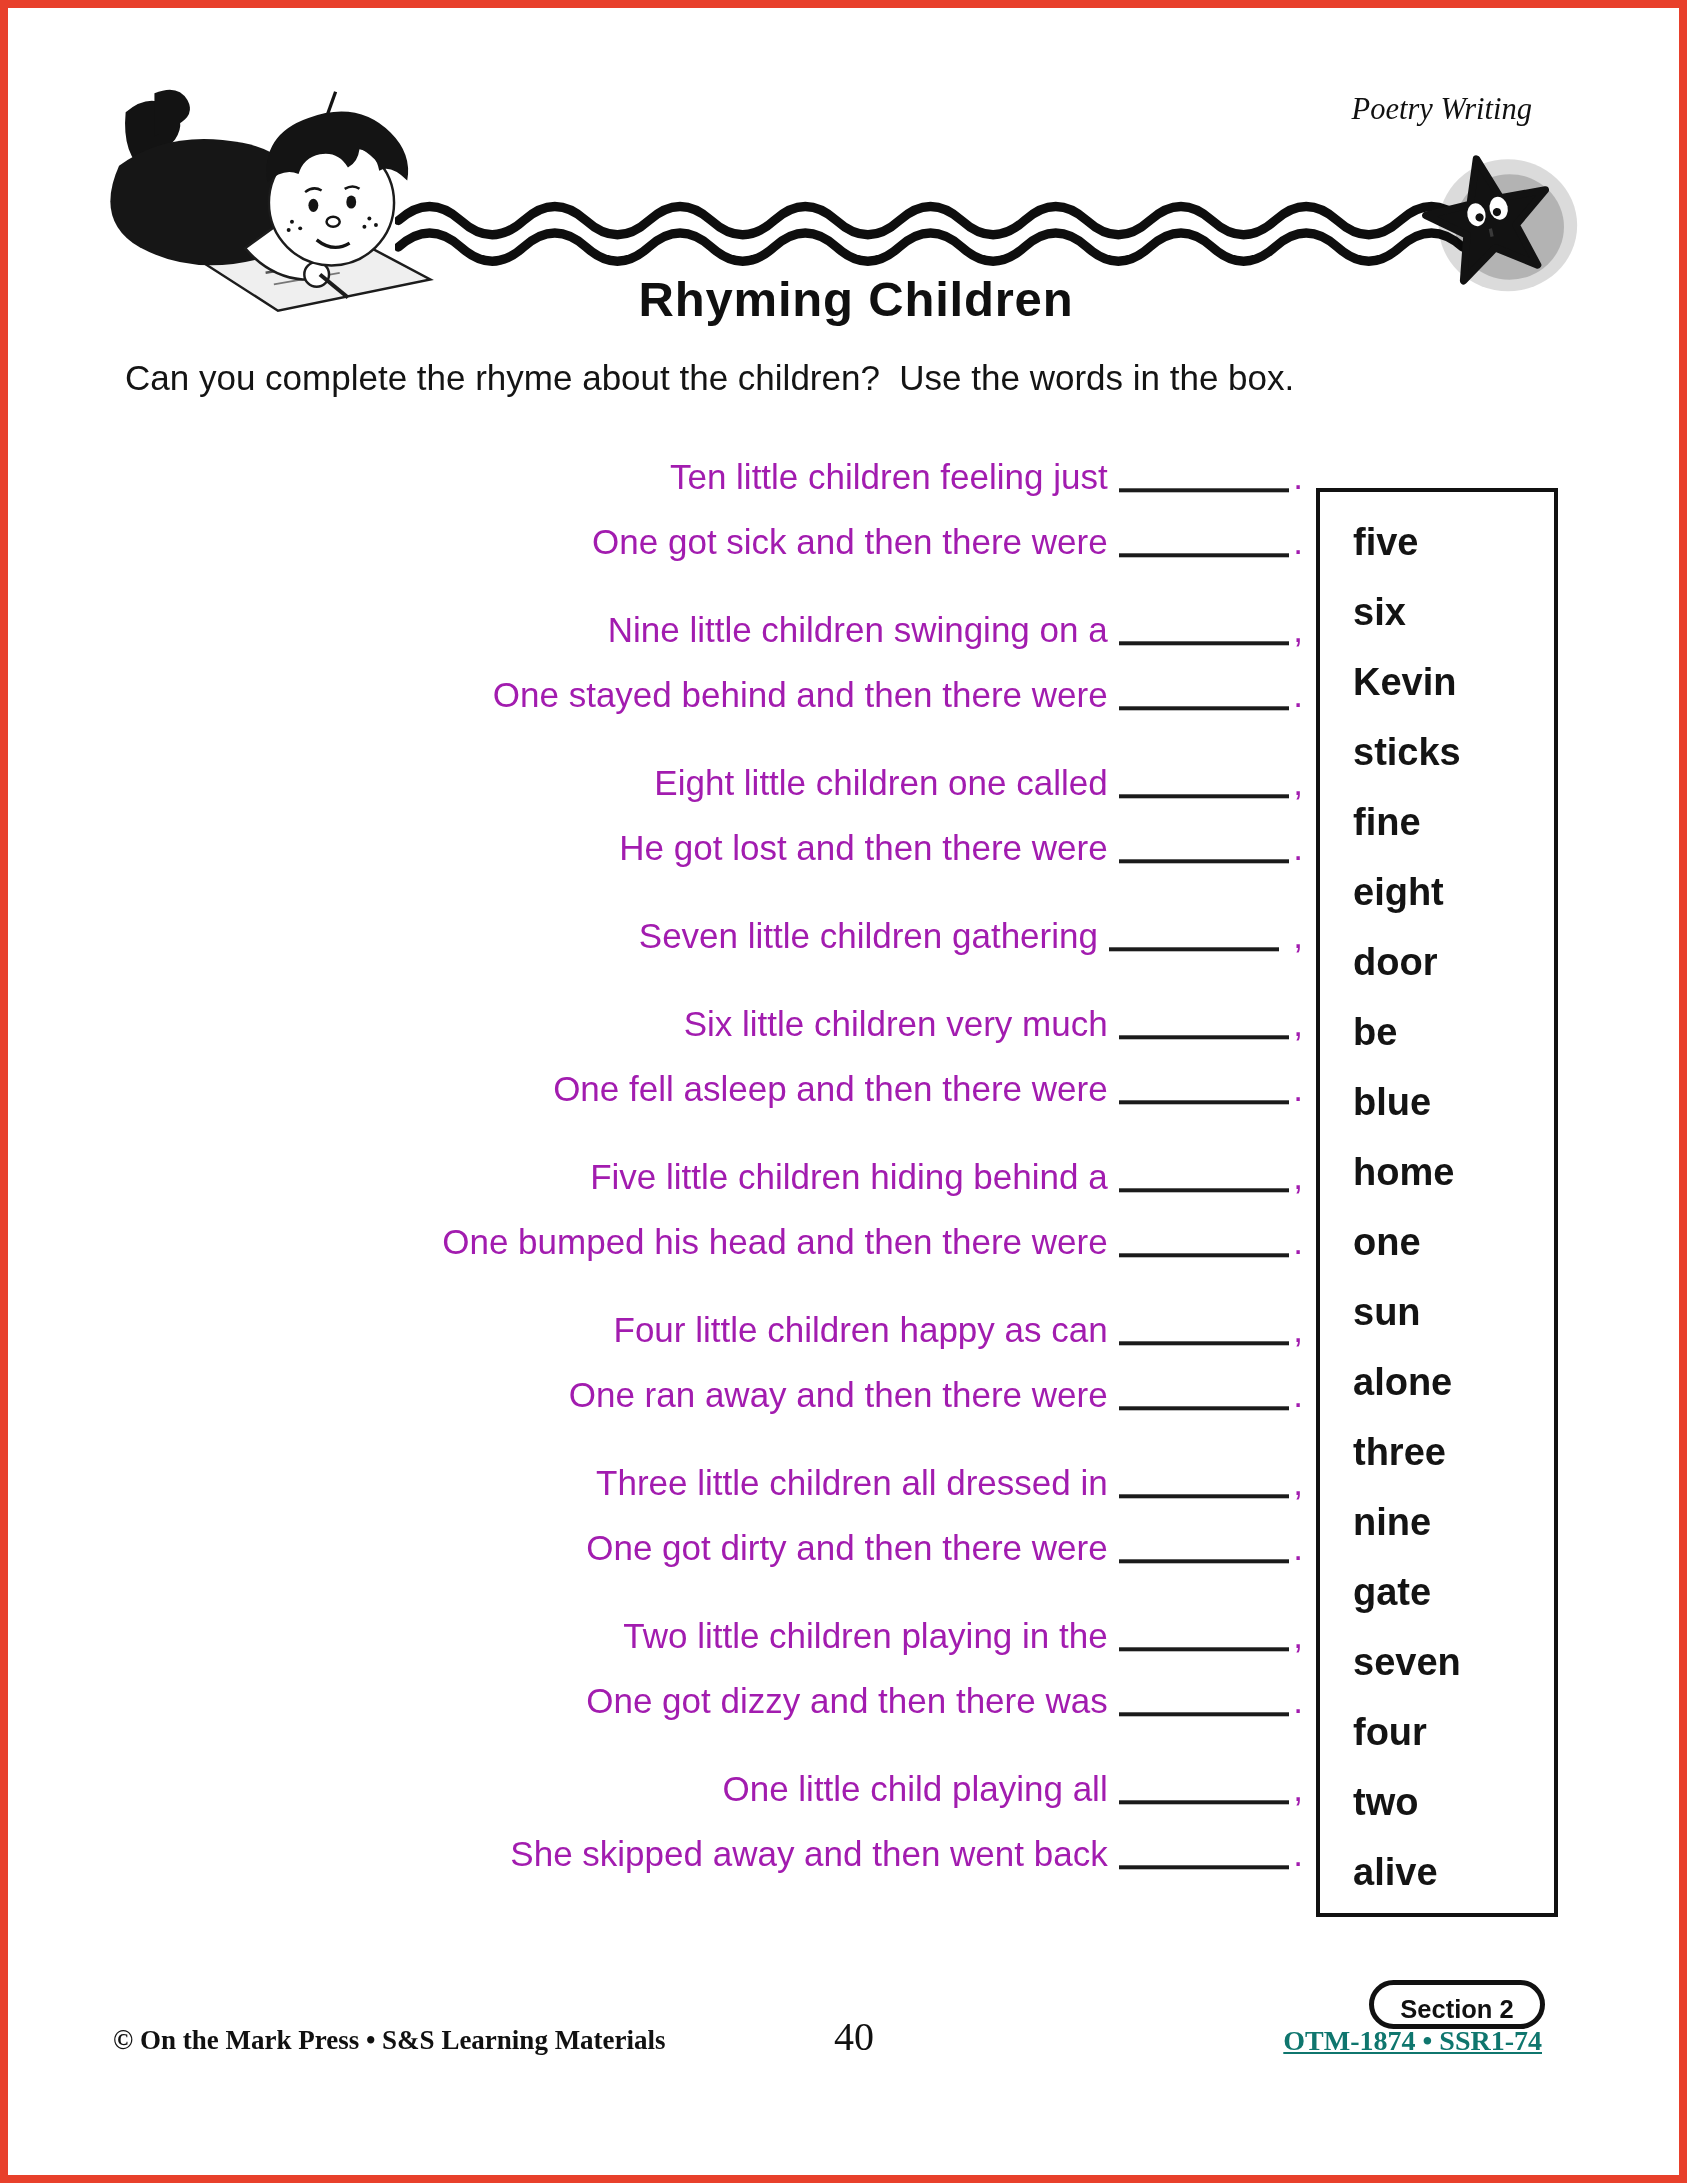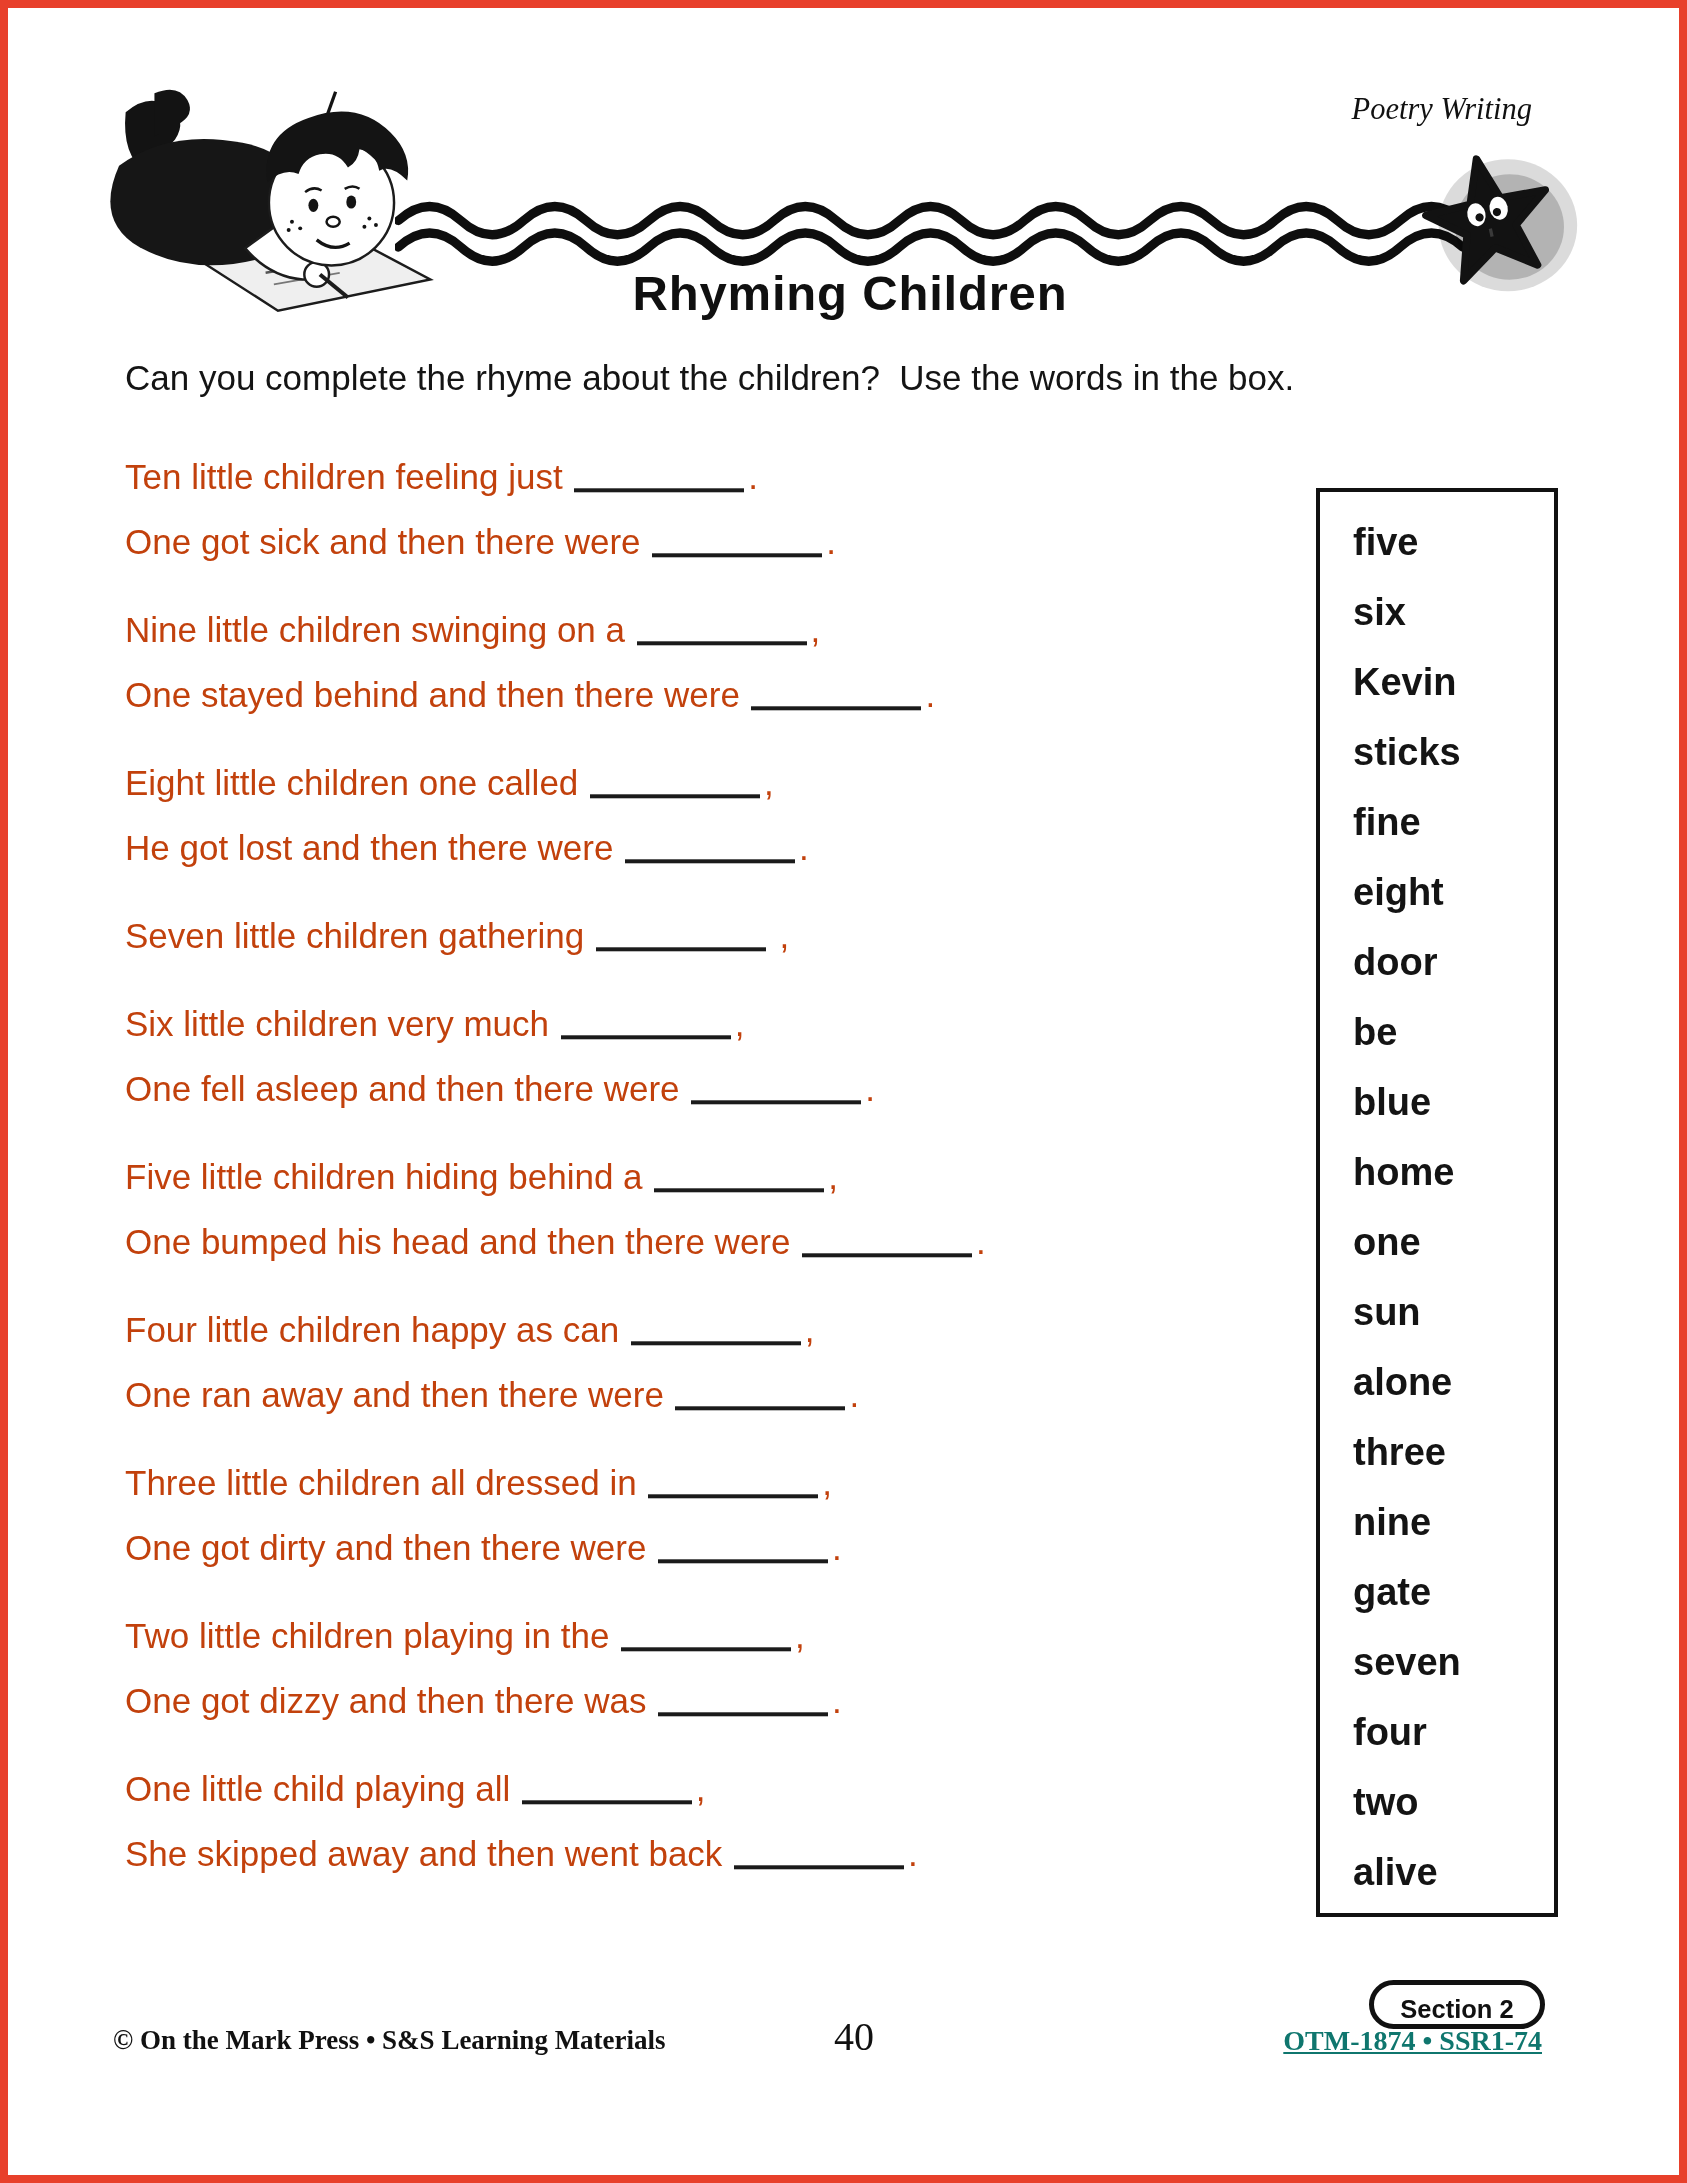--- a/index.html
+++ b/index.html
@@ -19,34 +19,35 @@
     font-style:italic;font-weight:normal;font-size:30.5px;
     color:#111;
   }
   .boy-art{position:absolute;left:68px;top:59px;width:371px;height:247px;z-index:3;}
   .wave-art{position:absolute;left:387px;top:191px;width:1071px;height:73px;z-index:1;}
   .star-art{position:absolute;left:1401px;top:133px;width:169px;height:157px;z-index:2;}
   .page-title{
     position:absolute;left:0;top:247px;width:1664px;
     text-align:center;
     font-size:49px;font-weight:bold;letter-spacing:0.8px;color:#101010;
-    margin:10px;
+    margin:16px;
   }
   .instruction{
     position:absolute;left:117px;top:349px;width:1442px;
     font-size:35px;color:#141414;margin:0;line-height:41px;
   }
   .rhymes{
     position:absolute;left:117px;top:447px;width:1178px;
   }
   .couplet{margin:0 0 46px 0;}
   .rhyme-line{
     margin:0 0 23px 0;
-    font-size:35px;line-height:40px;color:#c2410c;
+    font-size:35px;line-height:40px;color:#a21caf;
     white-space:nowrap;
+    text-align:right;
   }
   .blank{
     display:inline-block;
     width:170px;height:30px;
     border-bottom:4.1px solid #1b1b1b;
     margin:0 4.1px 0 11.5px;
     vertical-align:baseline;
     transform:translateY(3.3px);
   }
   .punct{display:inline;}

